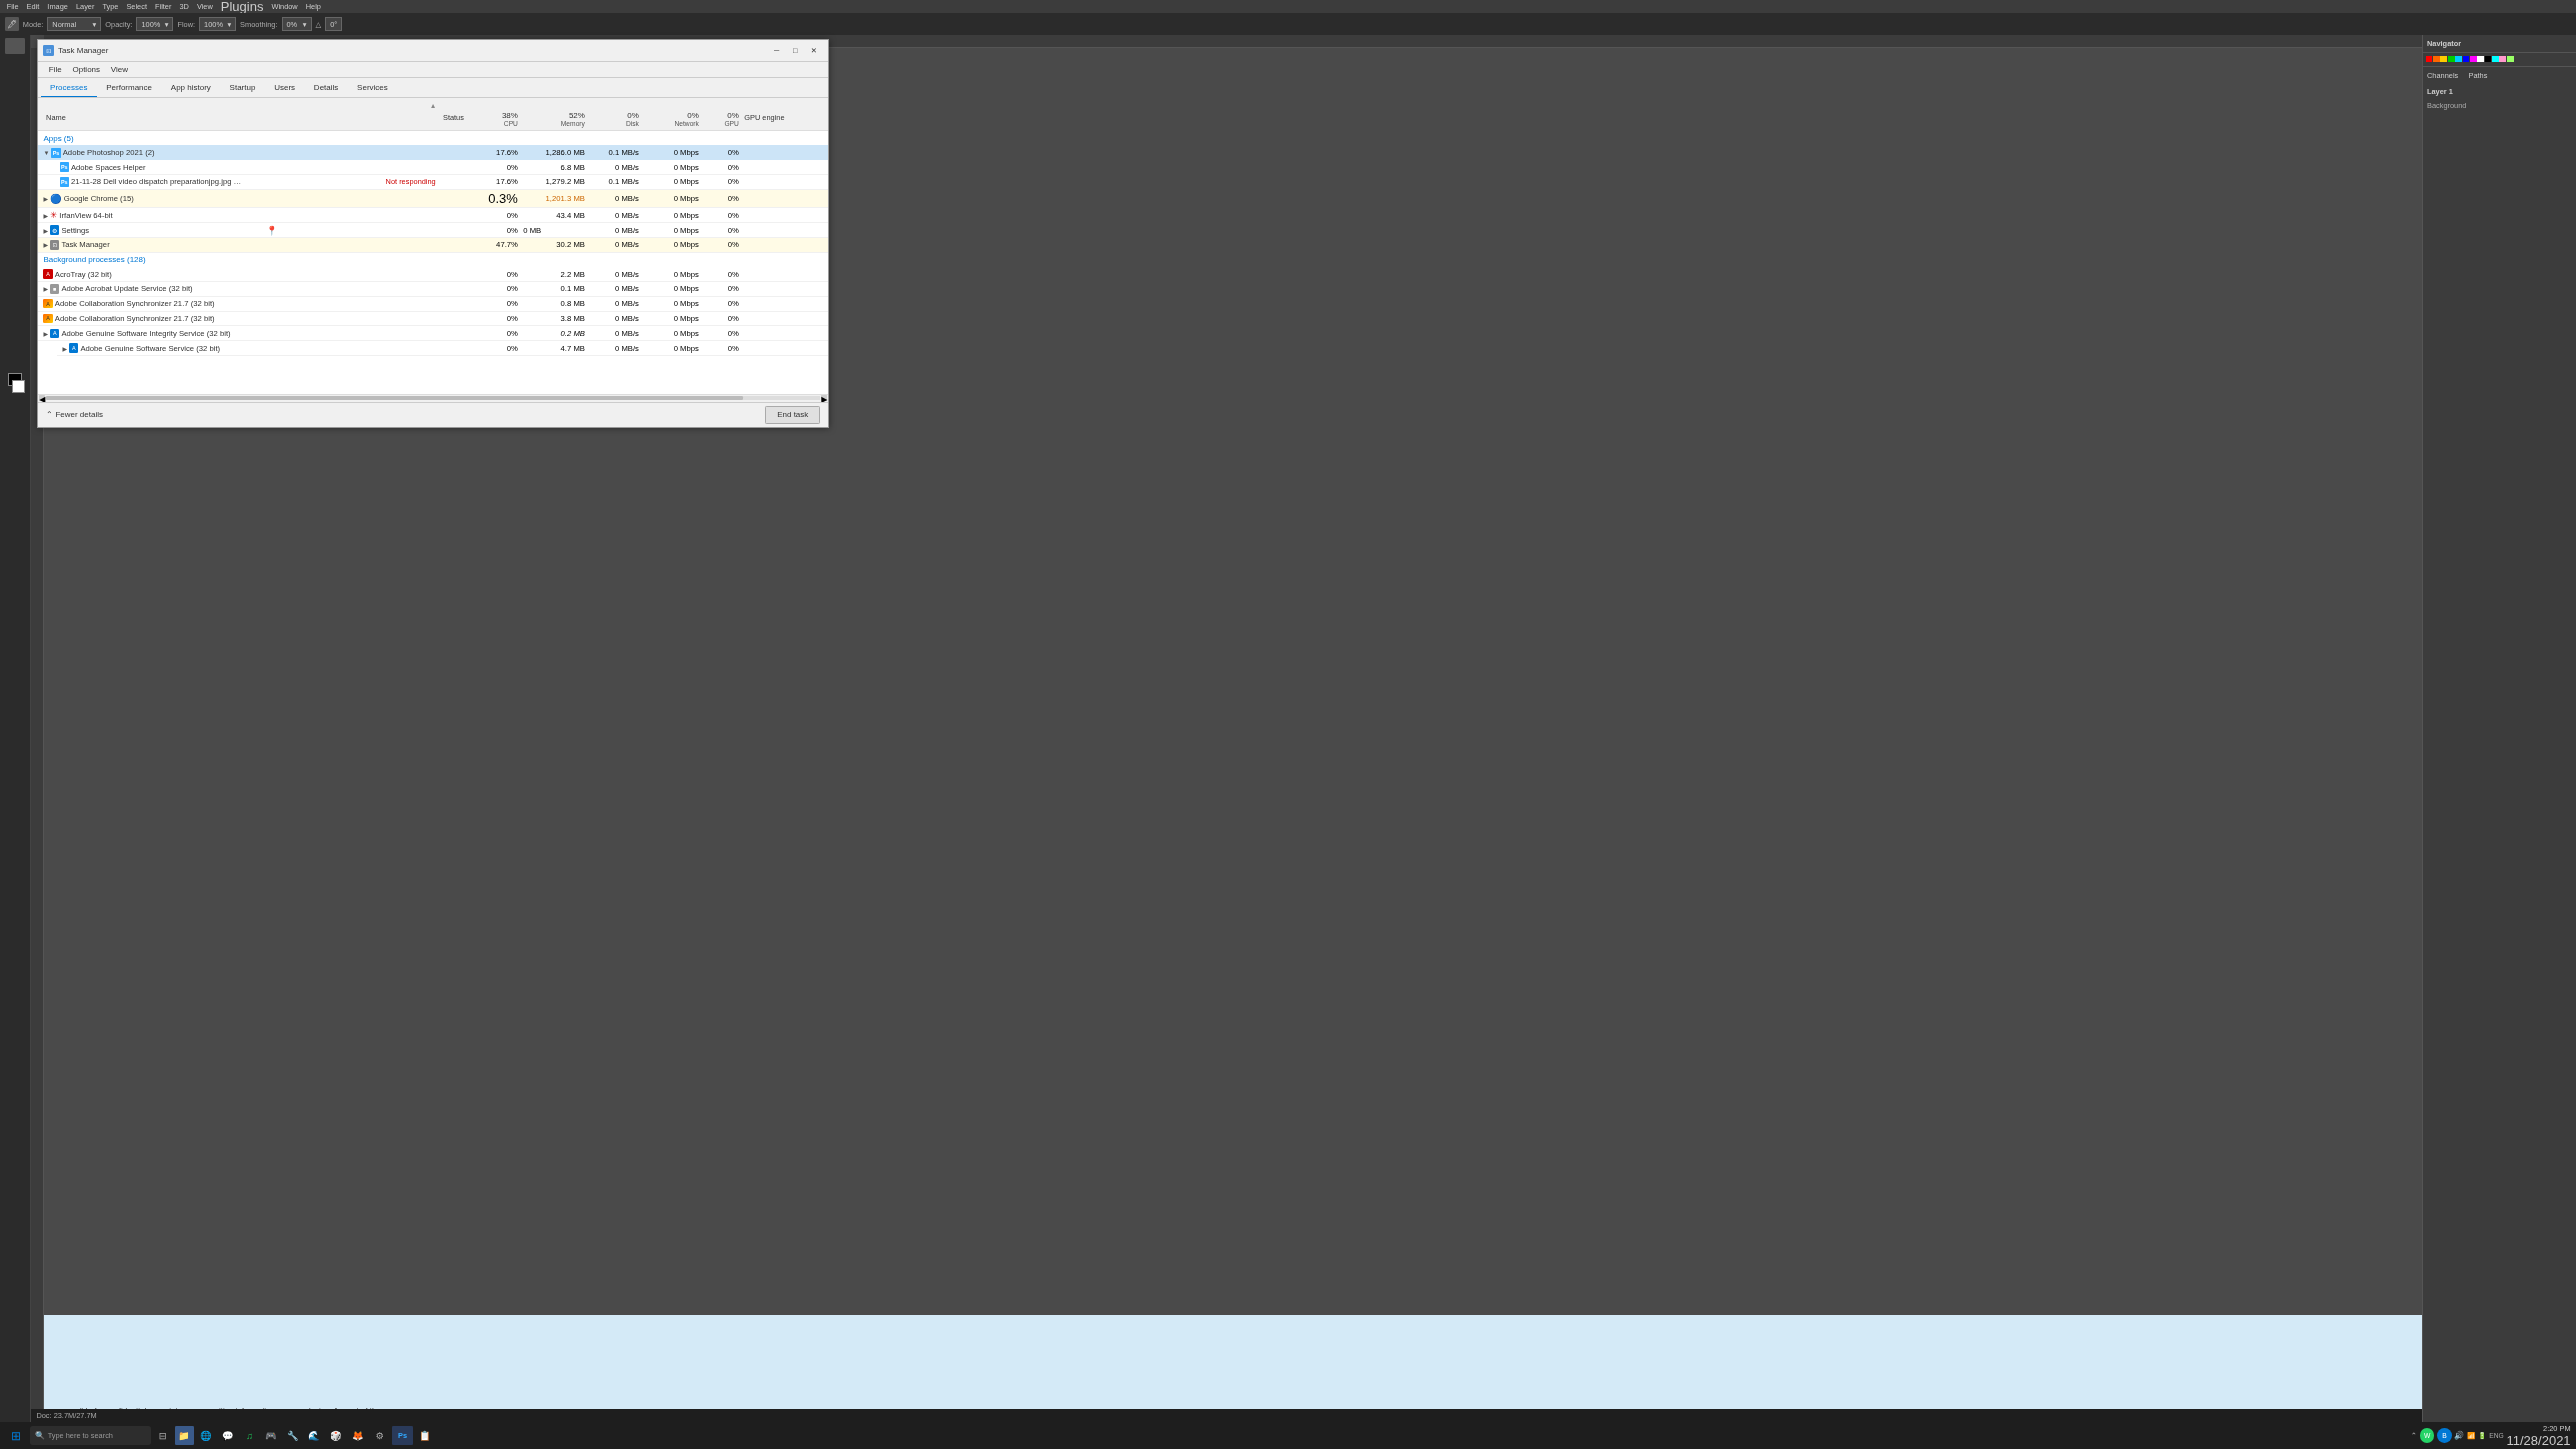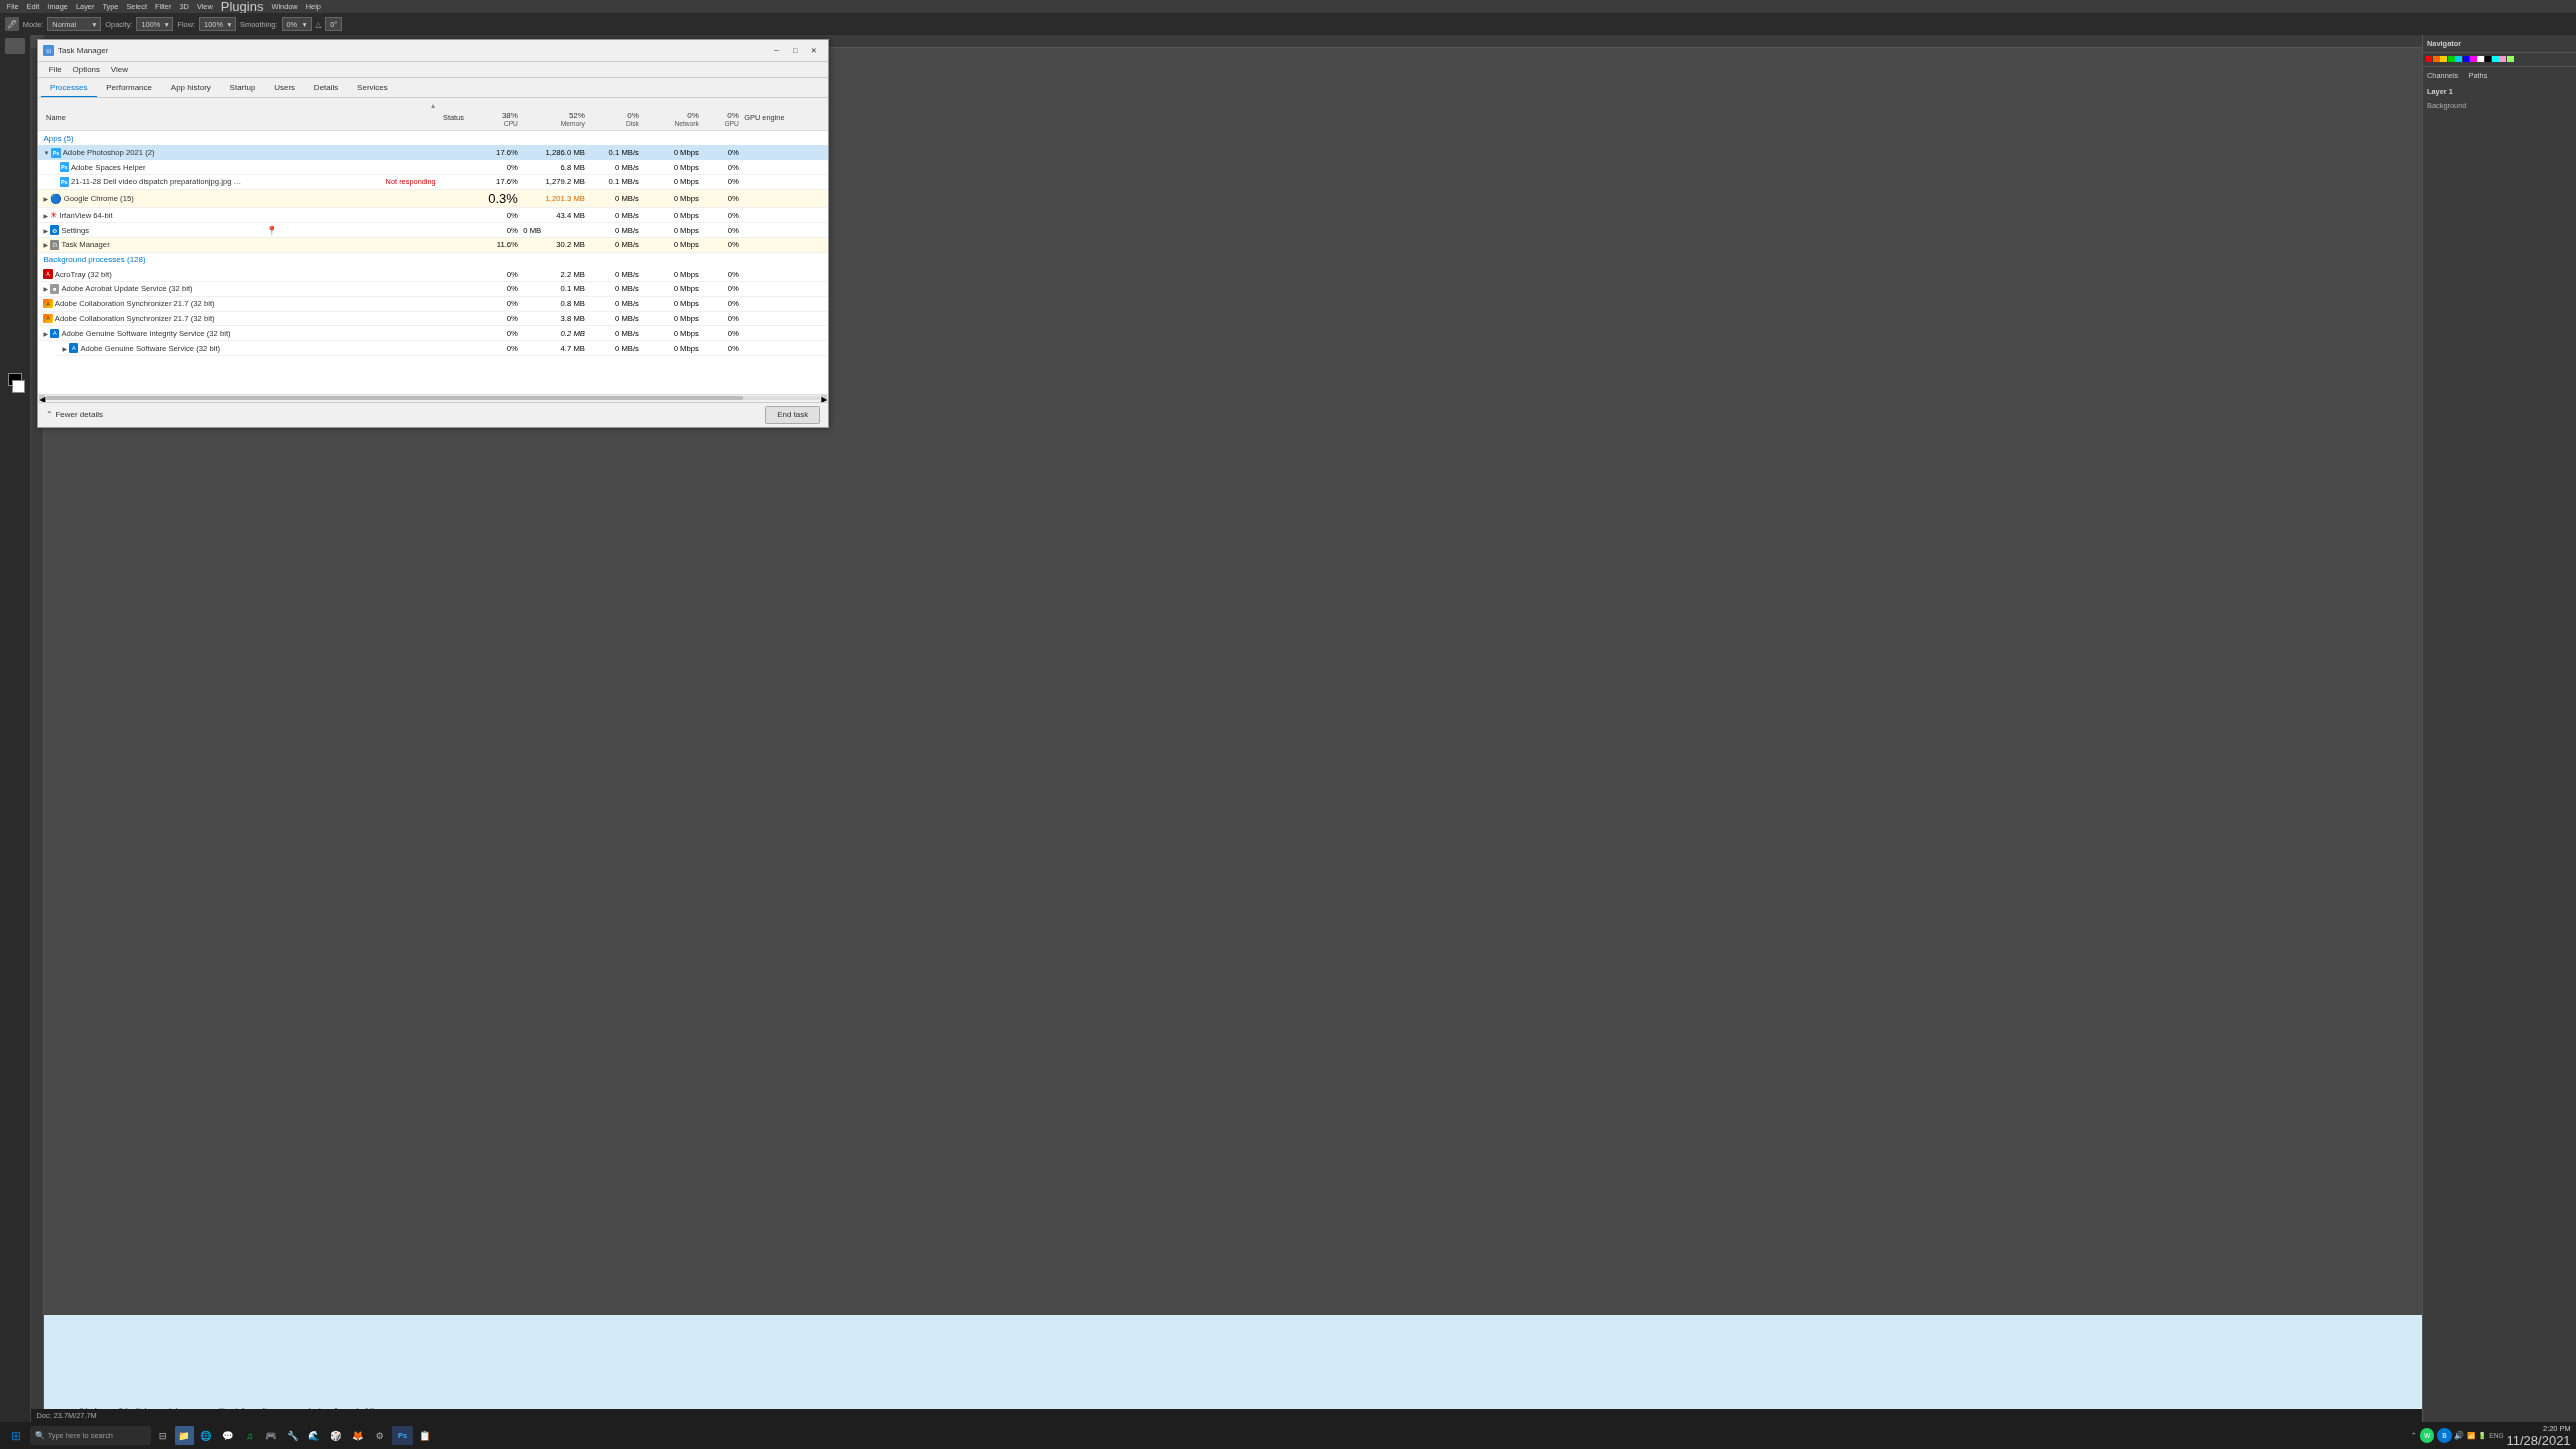--- a/index.html
+++ b/index.html
@@ -500,21 +500,21 @@
         <div style="font-size:7.7px;padding:0 2.7px;"></div>
       </div>
 
       <div style="display:grid;grid-template-columns:1fr 81px 54px 67px 54px 60px 40px 81px;padding:1.3px 5.4px;background:#fffbe6;align-items:center;min-height:14.8px;border-bottom:0.7px solid #f0f0f0;">
         <div style="display:flex;align-items:center;gap:2px;font-size:7.7px;color:#333;">
           <span style="font-size:6px;color:#555;cursor:pointer;">▶</span>
           <span style="width:9.4px;height:9.4px;background:#888;color:white;font-size:5.4px;display:inline-flex;align-items:center;justify-content:center;border-radius:1.3px;flex-shrink:0;">⊡</span>
           <span>Task Manager</span>
         </div>
         <div style="font-size:7.7px;"></div>
-        <div style="font-size:7.7px;text-align:right;padding:0 2.7px;">11.6%</div>
+        <div style="font-size:7.7px;text-align:right;padding:0 2.7px;">47.7%</div>
         <div style="font-size:7.7px;text-align:right;padding:0 2.7px;">30.2 MB</div>
         <div style="font-size:7.7px;text-align:right;padding:0 2.7px;">0 MB/s</div>
         <div style="font-size:7.7px;text-align:right;padding:0 2.7px;">0 Mbps</div>
         <div style="font-size:7.7px;text-align:right;padding:0 2.7px;">0%</div>
         <div style="font-size:7.7px;padding:0 2.7px;"></div>
       </div>
 
       <div style="padding:2.7px 5.4px;color:#0078d4;font-size:8px;">Background processes (128)</div>
 
       <div style="display:grid;grid-template-columns:1fr 81px 54px 67px 54px 60px 40px 81px;padding:1.3px 5.4px;align-items:center;min-height:14.8px;border-bottom:0.7px solid #f0f0f0;">

